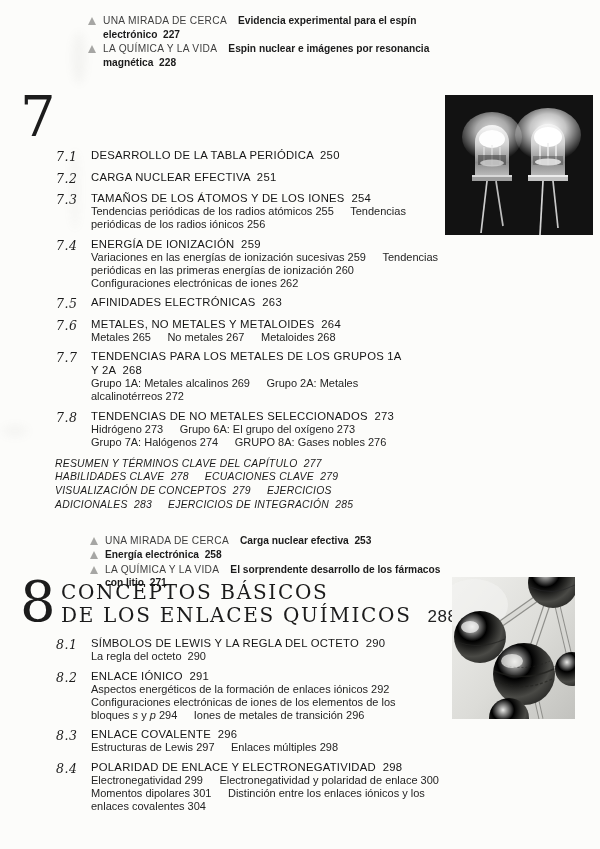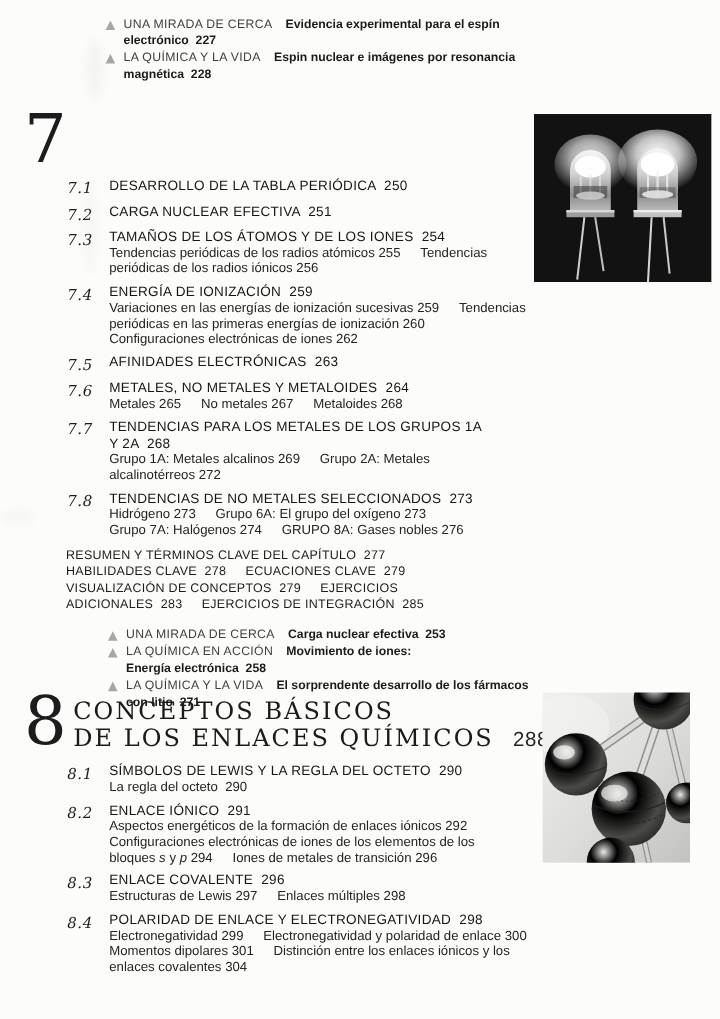--- a/index.html
+++ b/index.html
@@ -51,21 +51,21 @@
     width:35px;flex-shrink:0;
     font-family:"DejaVu Serif",serif;font-size:12.5px;letter-spacing:0.5px;
     padding-top:1px;color:#1c1c1c;font-style:italic;
   }
   .s-body{flex:1;}
   .s-title-line{font-size:11.3px;line-height:14px;letter-spacing:0.25px;white-space:pre-wrap;color:#161616;}
   .s-sub-line{font-size:11px;line-height:13px;white-space:pre-wrap;color:#242424;}
   .it{font-style:italic;}
 
   
-  .end-matter{margin:8px 0 11px 35px;}
+  .end-matter{margin:8px 0 22px 35px;font-style:italic;}
   .end-line{font-size:10.4px;line-height:13.8px;letter-spacing:0.25px;white-space:pre-wrap;color:#1c1c1c;}
   .ch-features{margin-left:70px;}
 
   
   .photo{position:absolute;}
   #led-photo{left:445px;top:95px;width:148px;height:140px;}
   #atomium-photo{left:452px;top:577px;width:123px;height:142px;}
 
   
   .smudge{position:absolute;background:#8a8a86;filter:blur(4px);border-radius:50%;}
@@ -159,21 +159,20 @@
         <div class="end-line">VISUALIZACIÓN DE CONCEPTOS  279  EJERCICIOS</div>
         <div class="end-line">ADICIONALES  283  EJERCICIOS DE INTEGRACIÓN  285</div>
       </div>
       <div class="features ch-features">
         <div class="feature-item">
     <span class="tri"></span>
   <div class="f-line"><span class="f-label">UNA MIRADA DE CERCA</span><span class="f-desc f-desc-first">Carga nuclear efectiva  253</span></div>
         </div>
         <div class="feature-item">
     <span class="tri"></span>
-  <div class="f-line"><span class="f-label">LA QUÍMICA EN ACCIÓN</span><span class="f-desc f-desc-first">Movimiento de iones:</span></div>
           <div class="f-desc">Energía electrónica  258</div>
         </div>
         <div class="feature-item">
     <span class="tri"></span>
   <div class="f-line"><span class="f-label">LA QUÍMICA Y LA VIDA</span><span class="f-desc f-desc-first">El sorprendente desarrollo de los fármacos</span></div>
           <div class="f-desc">con litio  271</div>
         </div>
       </div>
     </div>
 

